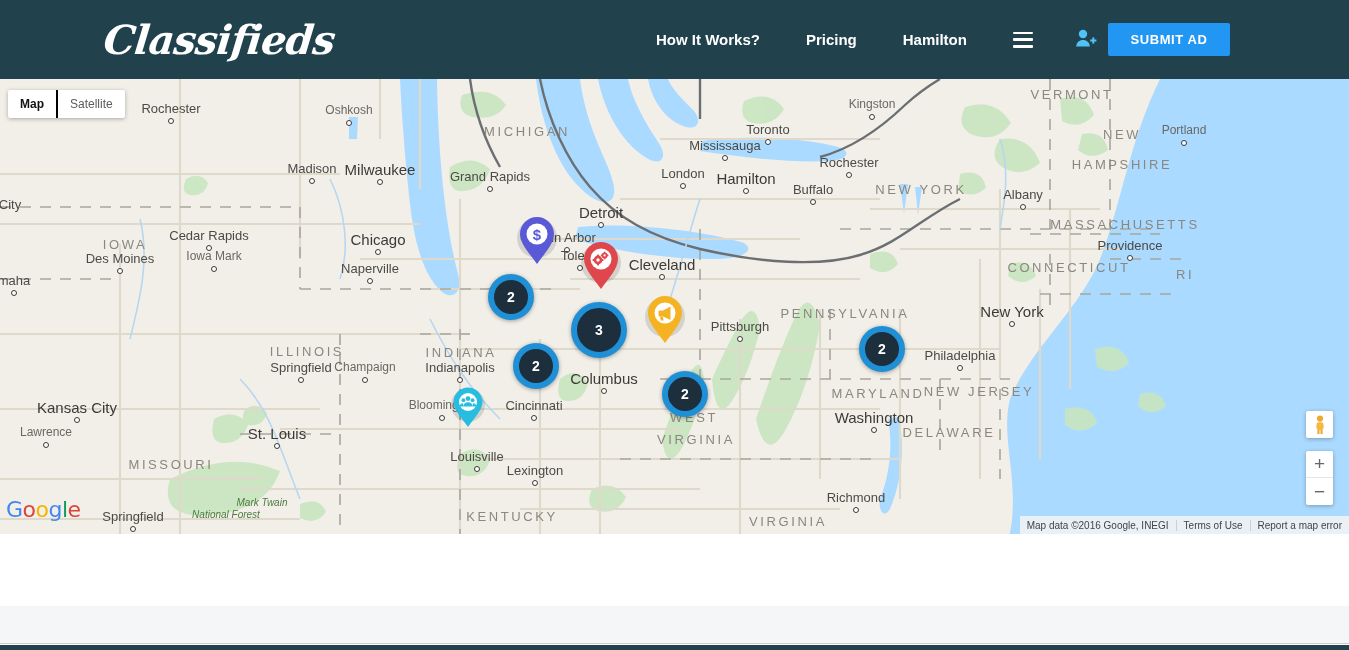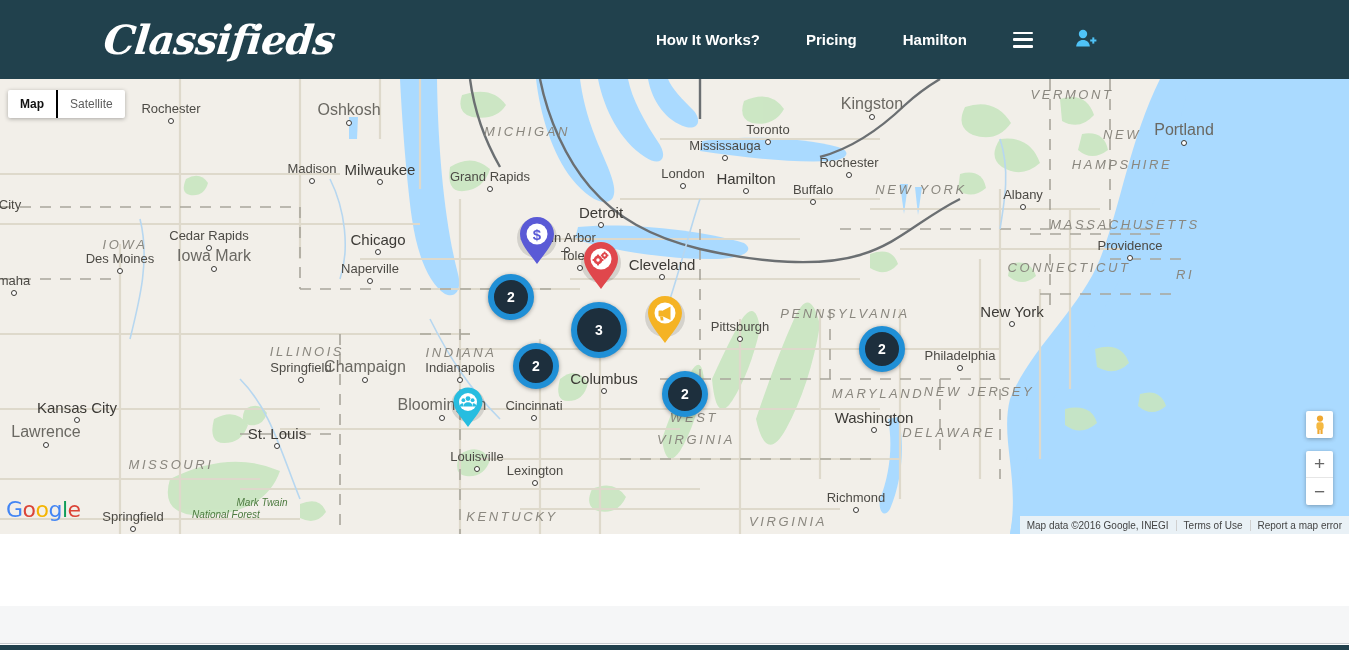--- a/index.html
+++ b/index.html
@@ -60,22 +60,22 @@
   .map-label {
     position:absolute;
     color:#5d5c58;
     white-space:nowrap;
     transform:translate(-50%,-50%);
     font-family:"Liberation Sans", sans-serif;
     pointer-events:none;
   }
   .lbl-city { font-size:13px; color:#4c4a45; }
   .lbl-city-lg { font-size:15px; color:#3c3a36; }
-  .lbl-state { font-size:13px; letter-spacing:2.6px; color:#8a877f;font-style:italic; }
-  .lbl-small { font-size:16px; color:#6a6862; }
+  .lbl-state { font-size:13px; letter-spacing:2.6px; color:#8a877f; }
+  .lbl-small { font-size:12px; color:#6a6862; }
   .lbl-park { font-size:10px; font-style:italic; color:#4c7a3f; text-align:center; }
   .city-dot {
     position:absolute; width:6px; height:6px;
     border:1.4px solid #3c3a36; background:#fff;
     border-radius:50%; transform:translate(-50%,-50%);
   }
 
   
   .map-type {
     position:absolute; left:8px; top:11px;
@@ -179,20 +179,21 @@
     <span class="user-icon">
       <svg width="22" height="20" viewBox="0 0 22 20">
         <circle cx="8" cy="6" r="4.2" fill="#4fc3f7"></circle>
         <path d="M1.2 18.5c0-4 3.1-6.6 6.8-6.6s6.8 2.6 6.8 6.6z" fill="#4fc3f7"></path>
         <rect x="15.2" y="11.5" width="6.2" height="2" fill="#4fc3f7"></rect>
         <rect x="17.3" y="9.4" width="2" height="6.2" fill="#4fc3f7"></rect>
       </svg>
     </span>
   </div>
 
+  <button class="submit-ad">SUBMIT AD</button>
 </div>
 
 <div class="map">
 
   <svg class="map-canvas" viewBox="0 0 1349 455" preserveAspectRatio="none">
     <rect width="1349" height="455" fill="#f2efe9"></rect>
 
     <path d="M1160 0 L1349 0 L1349 455 L1010 455 C1020 400 1000 360 1010 320 C1030 270 1080 230 1100 180 C1120 130 1130 60 1160 0 Z" fill="#aadaff"></path>
     <path d="M1010 455 L1349 455 L1349 0 L1190 0 C1175 70 1150 140 1120 200 C1090 260 1040 330 1020 400 Z" fill="#aadaff"></path>
 

